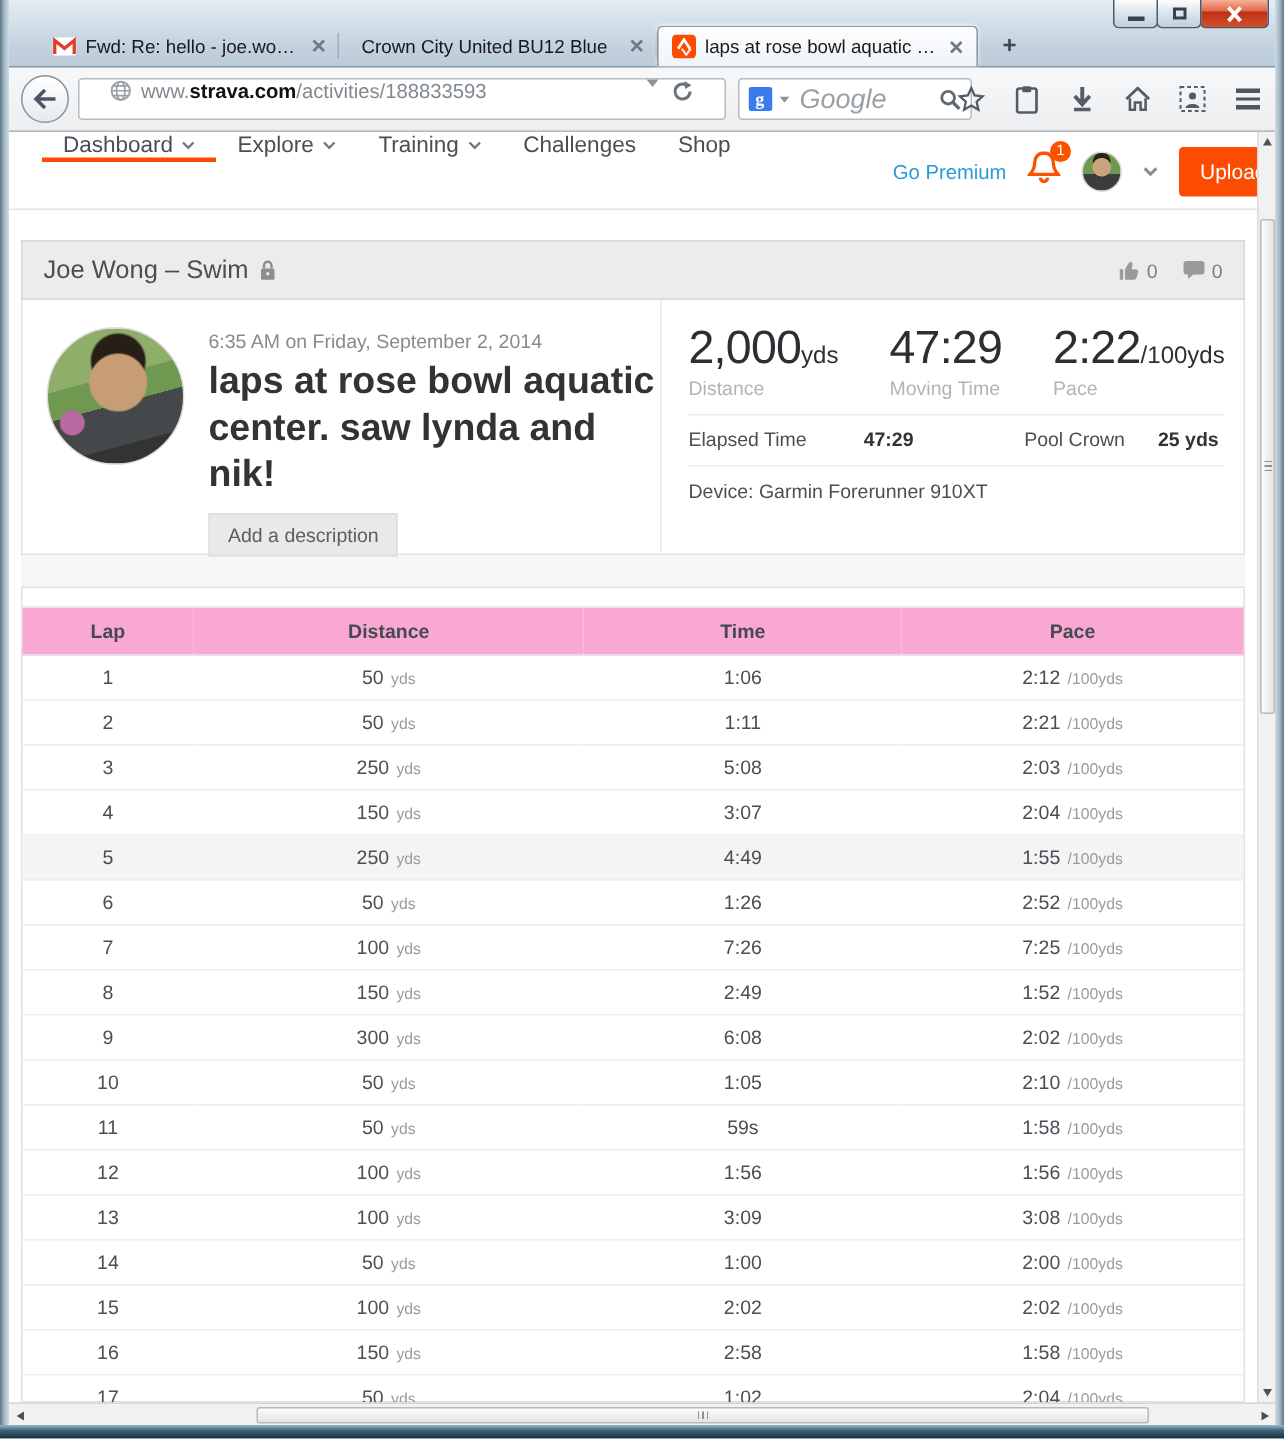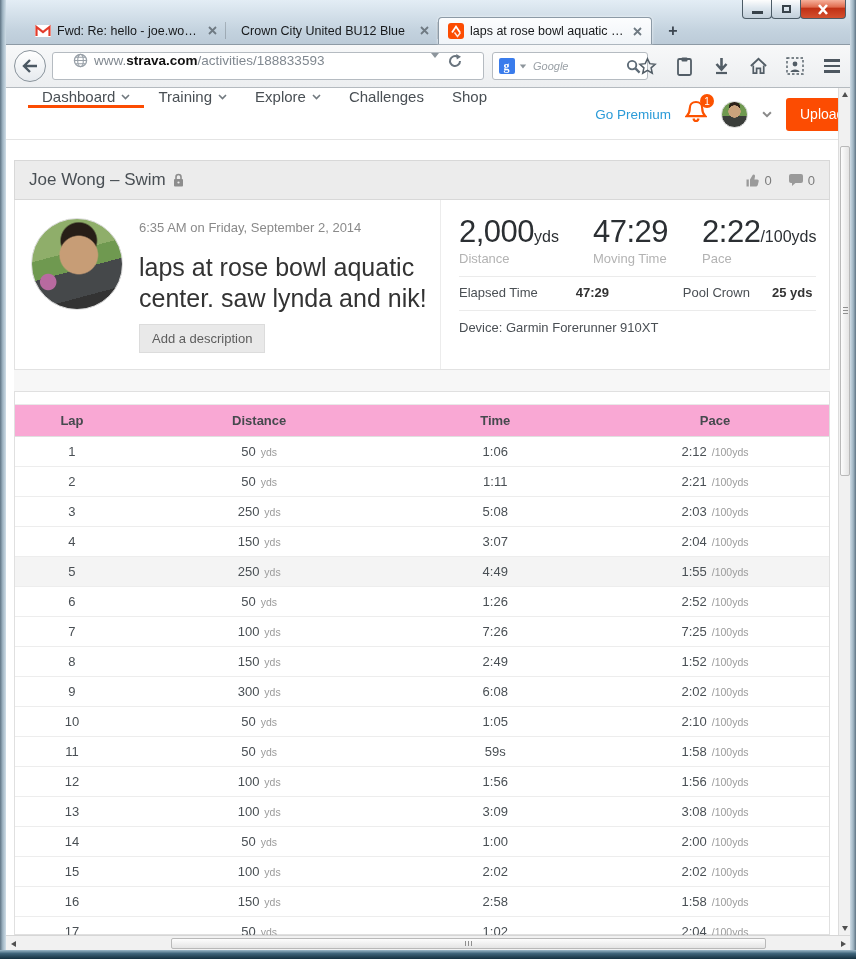--- a/index.html
+++ b/index.html
@@ -49,21 +49,21 @@
             border:1px solid #b5bbc1; border-radius:3px; display:flex; align-items:flex-start;
             padding:0 20px; font-size:13.5px; }
   .urlbar .pre, .urlbar .path { color:#808890; }
   .urlbar .domain { color:#111; font-weight:bold; }
   .urlbar .spacer { flex:1; }
   .caret-down { width:0; height:0; border-left:4px solid transparent; border-right:4px solid transparent;
                 border-top:5px solid #8d959c; }
   .searchbox { position:absolute; left:486px; top:7px; width:156px; height:28px; background:#fff;
                border:1px solid #b5bbc1; border-radius:3px; display:flex; align-items:center;
                padding:0 6px; }
-  .searchbox .engine-name { flex:1; font-size:11px; font-style:italic; color:#9aa0a6; margin-left:6px; }
+  .searchbox .engine-name { flex:1; font-size:18px; font-style:italic; color:#9aa0a6; margin-left:6px; }
   .tb-icons { position:absolute; right:8px; top:5px; height:32px; display:flex; align-items:center; gap:17px; }
   .tb-btn { width:20px; height:22px; display:flex; align-items:center; justify-content:center; }
   .hamburger { display:flex; flex-direction:column; gap:3px; }
   .hamburger i { width:16px; height:2.5px; background:#4d5760; }
 
   
   #content { position:absolute; left:6px; top:88px; width:832px; height:847px; background:#fff; overflow:hidden; }
 
   
   .s-nav { position:relative; height:52px; border-bottom:1px solid #e4e4e4; background:#fff; }
@@ -95,21 +95,21 @@
   .act-left { width:426px; border-right:1px solid #ececec; padding:18px 16px; display:flex; }
   .big-avatar { width:92px; height:92px; border-radius:50%; flex:0 0 92px; margin-right:16px;
       background:
         radial-gradient(circle at 52% 40%, #c79d76 0 26%, transparent 28%),
         radial-gradient(circle at 52% 24%, #271e17 0 21%, transparent 23%),
         radial-gradient(circle at 18% 70%, #b86aa0 0 8%, transparent 9%),
         linear-gradient(165deg, #8fae6a 0 38%, #6f9950 38% 55%, #45484a 55% 80%, #333 80%);
       border:1px solid #ddd; }
   .act-meta { padding-top:2px; }
   .act-date { font-size:13px; color:#8a8a8a; }
-  .act-title { font-size:25px; color:#333; line-height:1.24; margin-top:17px; width:300px; font-weight:normal; }
+  .act-title { font-size:25px; color:#333; line-height:1.24; margin-top:4px; width:300px; font-weight:bold; }
   .add-desc { margin-top:10px; background:#e9e9e9; border:1px solid #dcdcdc; color:#5d5d5d;
               font-size:13px; padding:6px 12px; }
   .act-right { flex:1; padding:14px 18px 0; }
   .stats-row { display:flex; gap:34px; }
   .stat .val { font-size:31px; color:#2b2f33; letter-spacing:-0.5px; }
   .stat .un { font-size:16px; color:#2b2f33; }
   .stat .lbl { font-size:13px; color:#b3b3b3; margin-top:1px; }
   .act-divider { border-top:1px solid #ebebeb; margin:10px 0 8px; }
   .detail-row { display:flex; justify-content:space-between; font-size:13px; color:#4a4f54; padding-right:4px; }
   .detail-pair { display:flex; gap:38px; }
@@ -287,27 +287,27 @@
 
     <div class="s-nav">
       <div class="s-nav-items">
         <div class="s-item active">
           <span>Dashboard</span>
           <svg width="9" height="6" viewBox="0 0 9 6">
               <path d="M1 1 L4.5 4.5 L8 1" stroke="#71797f" stroke-width="1.6" fill="none"></path>
             </svg>
         </div>
         <div class="s-item">
-          <span>Training</span>
+          <span>Explore</span>
           <svg width="9" height="6" viewBox="0 0 9 6">
               <path d="M1 1 L4.5 4.5 L8 1" stroke="#71797f" stroke-width="1.6" fill="none"></path>
             </svg>
         </div>
         <div class="s-item">
-          <span>Explore</span>
+          <span>Training</span>
           <svg width="9" height="6" viewBox="0 0 9 6">
               <path d="M1 1 L4.5 4.5 L8 1" stroke="#71797f" stroke-width="1.6" fill="none"></path>
             </svg>
         </div>
         <div class="s-item">
           <span>Challenges</span>
         </div>
         <div class="s-item">
           <span>Shop</span>
         </div>

